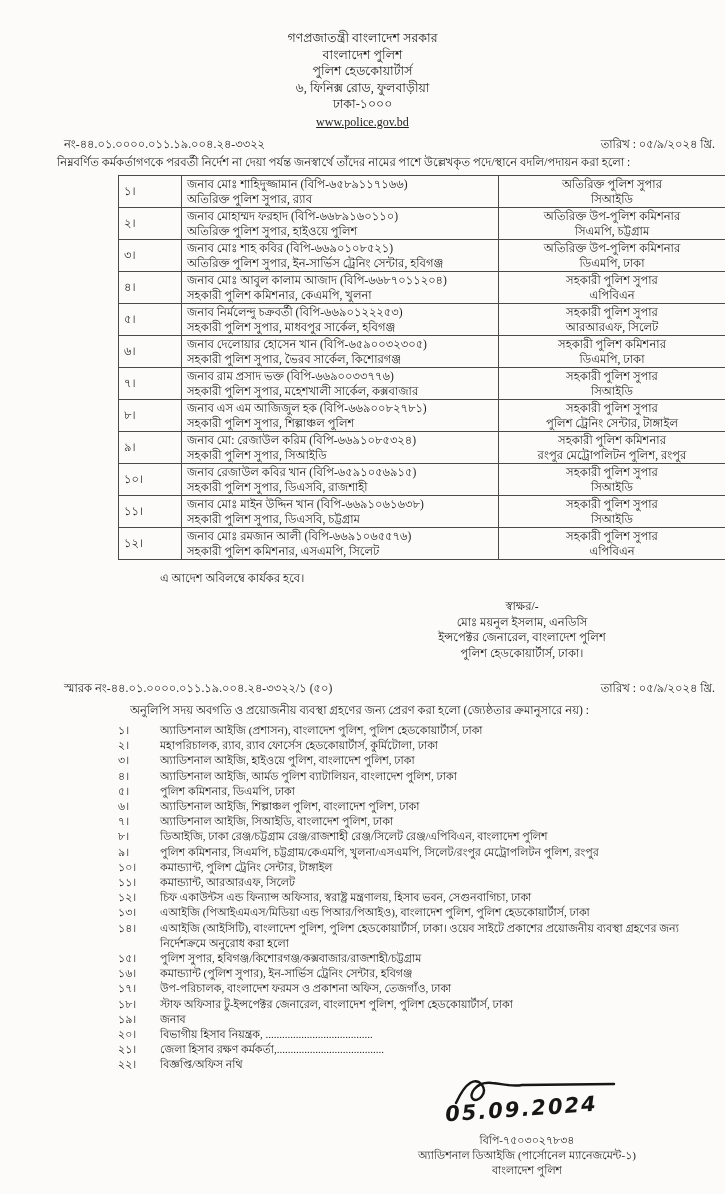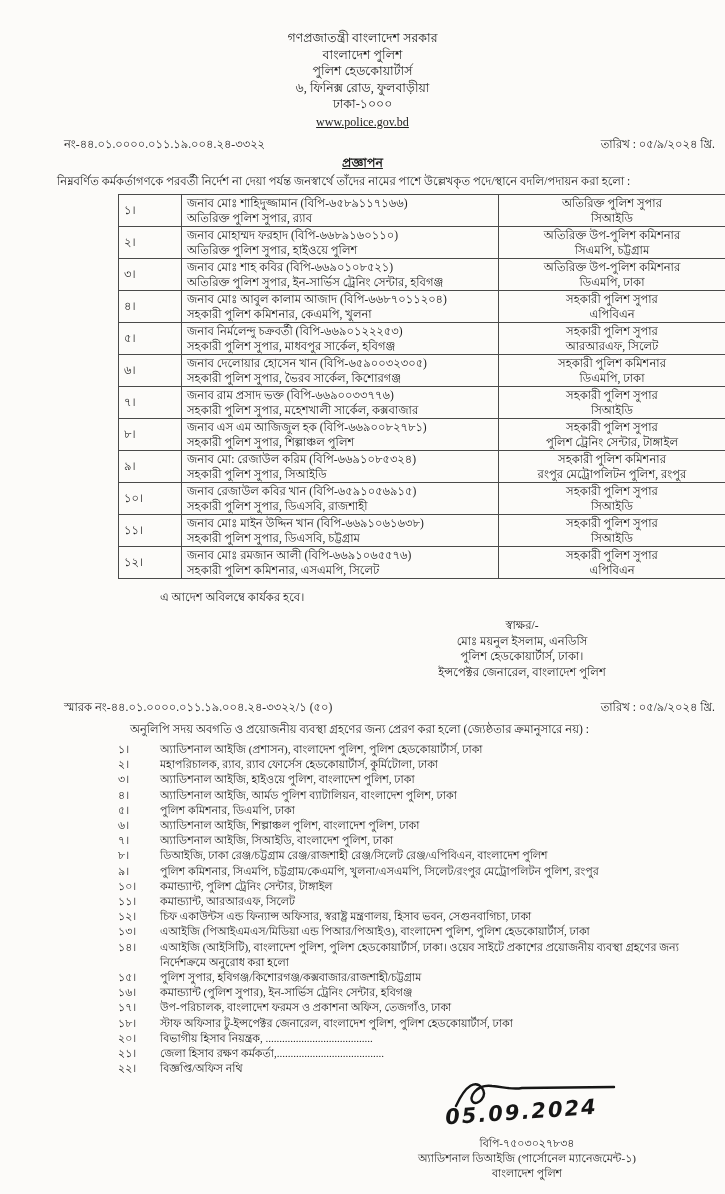--- a/index.html
+++ b/index.html
@@ -110,21 +110,20 @@
     <div>৬, ফিনিক্স রোড, ফুলবাড়ীয়া</div>
     <div>ঢাকা-১০০০</div>
     <div><span class="site">www.police.gov.bd</span></div>
   </div>
 
   <div class="memo-row">
     <span>নং-৪৪.০১.০০০০.০১১.১৯.০০৪.২৪-৩৩২২</span>
     <span>তারিখ : ০৫/৯/২০২৪ খ্রি.</span>
   </div>
 
-  <div class="doc-title">প্রজ্ঞাপন</div>
 
   <div class="intro">নিম্নবর্ণিত কর্মকর্তাগণকে পরবর্তী নির্দেশ না দেয়া পর্যন্ত জনস্বার্থে তাঁদের নামের পাশে উল্লেখকৃত পদে/স্থানে বদলি/পদায়ন করা হলো :</div>
 
   <table class="ttable">
     <tbody>
         <tr>
           <td class="sl">১।</td>
           <td class="det">
             <div>জনাব মোঃ শাহিদুজ্জামান (বিপি-৬৫৮৯১১৭১৬৬)</div>
             <div>অতিরিক্ত পুলিশ সুপার, র‍্যাব</div>
@@ -256,22 +255,22 @@
           </td>
         </tr>
       </tbody>
   </table>
 
   <div class="effect">এ আদেশ অবিলম্বে কার্যকর হবে।</div>
 
   <div class="sig1">
     <div>স্বাক্ষর/-</div>
     <div>মোঃ ময়নুল ইসলাম, এনডিসি</div>
+    <div>ইন্সপেক্টর জেনারেল, বাংলাদেশ পুলিশ</div>
     <div>পুলিশ হেডকোয়ার্টার্স, ঢাকা।</div>
-    <div>ইন্সপেক্টর জেনারেল, বাংলাদেশ পুলিশ</div>
   </div>
 
   <div class="memo-row" style="margin-top:20px;">
     <span>স্মারক নং-৪৪.০১.০০০০.০১১.১৯.০০৪.২৪-৩৩২২/১ (৫০)</span>
     <span>তারিখ : ০৫/৯/২০২৪ খ্রি.</span>
   </div>
 
   <div class="copy-intro">অনুলিপি সদয় অবগতি ও প্রয়োজনীয় ব্যবস্থা গ্রহণের জন্য প্রেরণ করা হলো (জ্যেষ্ঠতার ক্রমানুসারে নয়) :</div>
 
   <div class="dlist">
@@ -339,20 +338,24 @@
         <span class="dno">১৬।</span>
         <span class="dtext">কমান্ড্যান্ট (পুলিশ সুপার), ইন-সার্ভিস ট্রেনিং সেন্টার, হবিগঞ্জ</span>
       </div>
       <div class="ditem">
         <span class="dno">১৭।</span>
         <span class="dtext">উপ-পরিচালক, বাংলাদেশ ফরমস ও প্রকাশনা অফিস, তেজগাঁও, ঢাকা</span>
       </div>
       <div class="ditem">
         <span class="dno">১৮।</span>
         <span class="dtext">স্টাফ অফিসার টু-ইন্সপেক্টর জেনারেল, বাংলাদেশ পুলিশ, পুলিশ হেডকোয়ার্টার্স, ঢাকা</span>
+      </div>
+      <div class="ditem">
+        <span class="dno">১৯।</span>
+        <span class="dtext">জনাব</span>
       </div>
       <div class="ditem">
         <span class="dno">২০।</span>
         <span class="dtext">বিভাগীয় হিসাব নিয়ন্ত্রক, .......................................</span>
       </div>
       <div class="ditem">
         <span class="dno">২১।</span>
         <span class="dtext">জেলা হিসাব রক্ষণ কর্মকর্তা,.......................................</span>
       </div>
       <div class="ditem">

